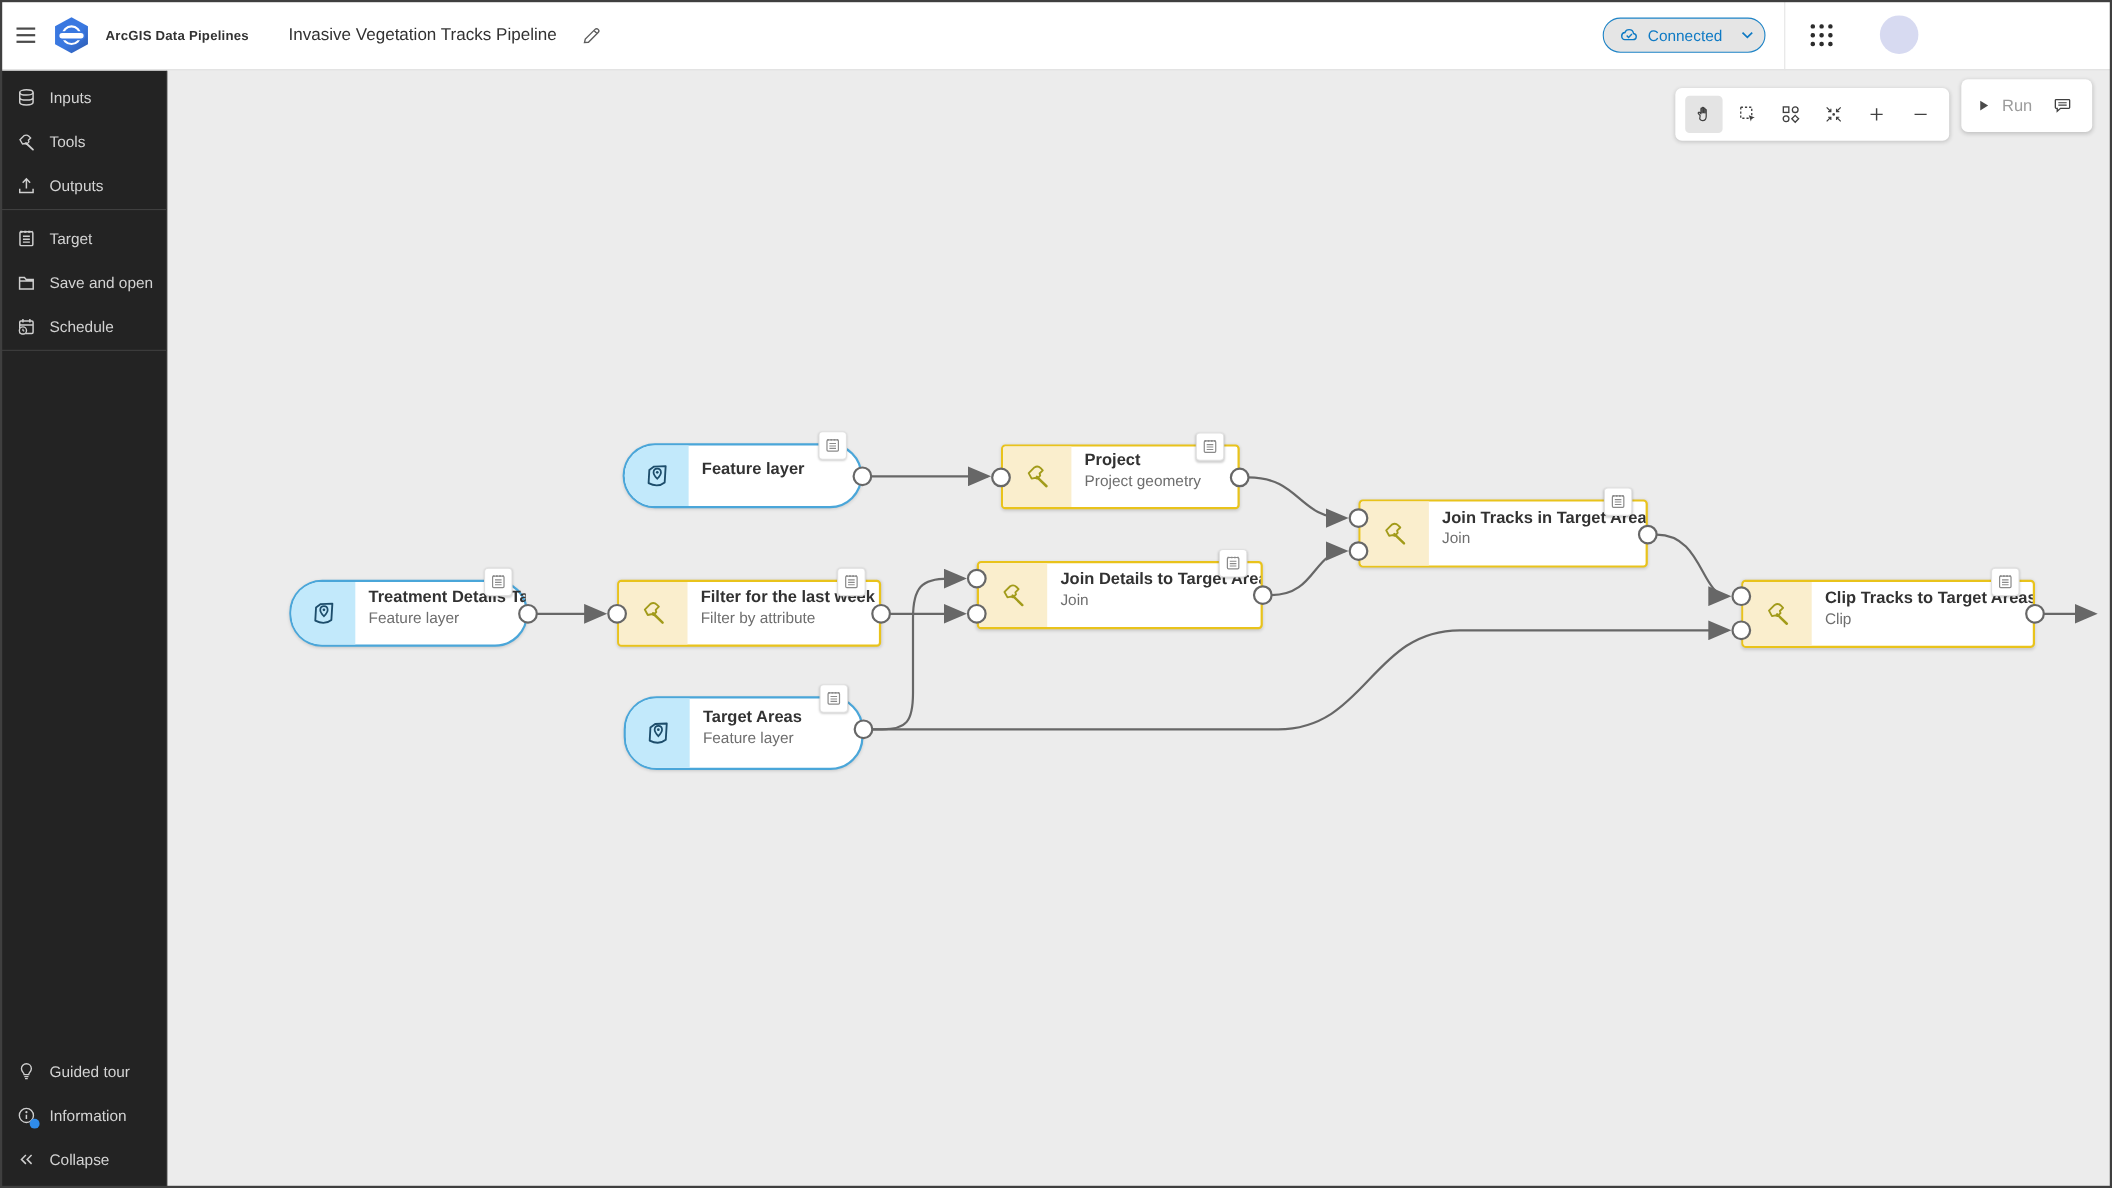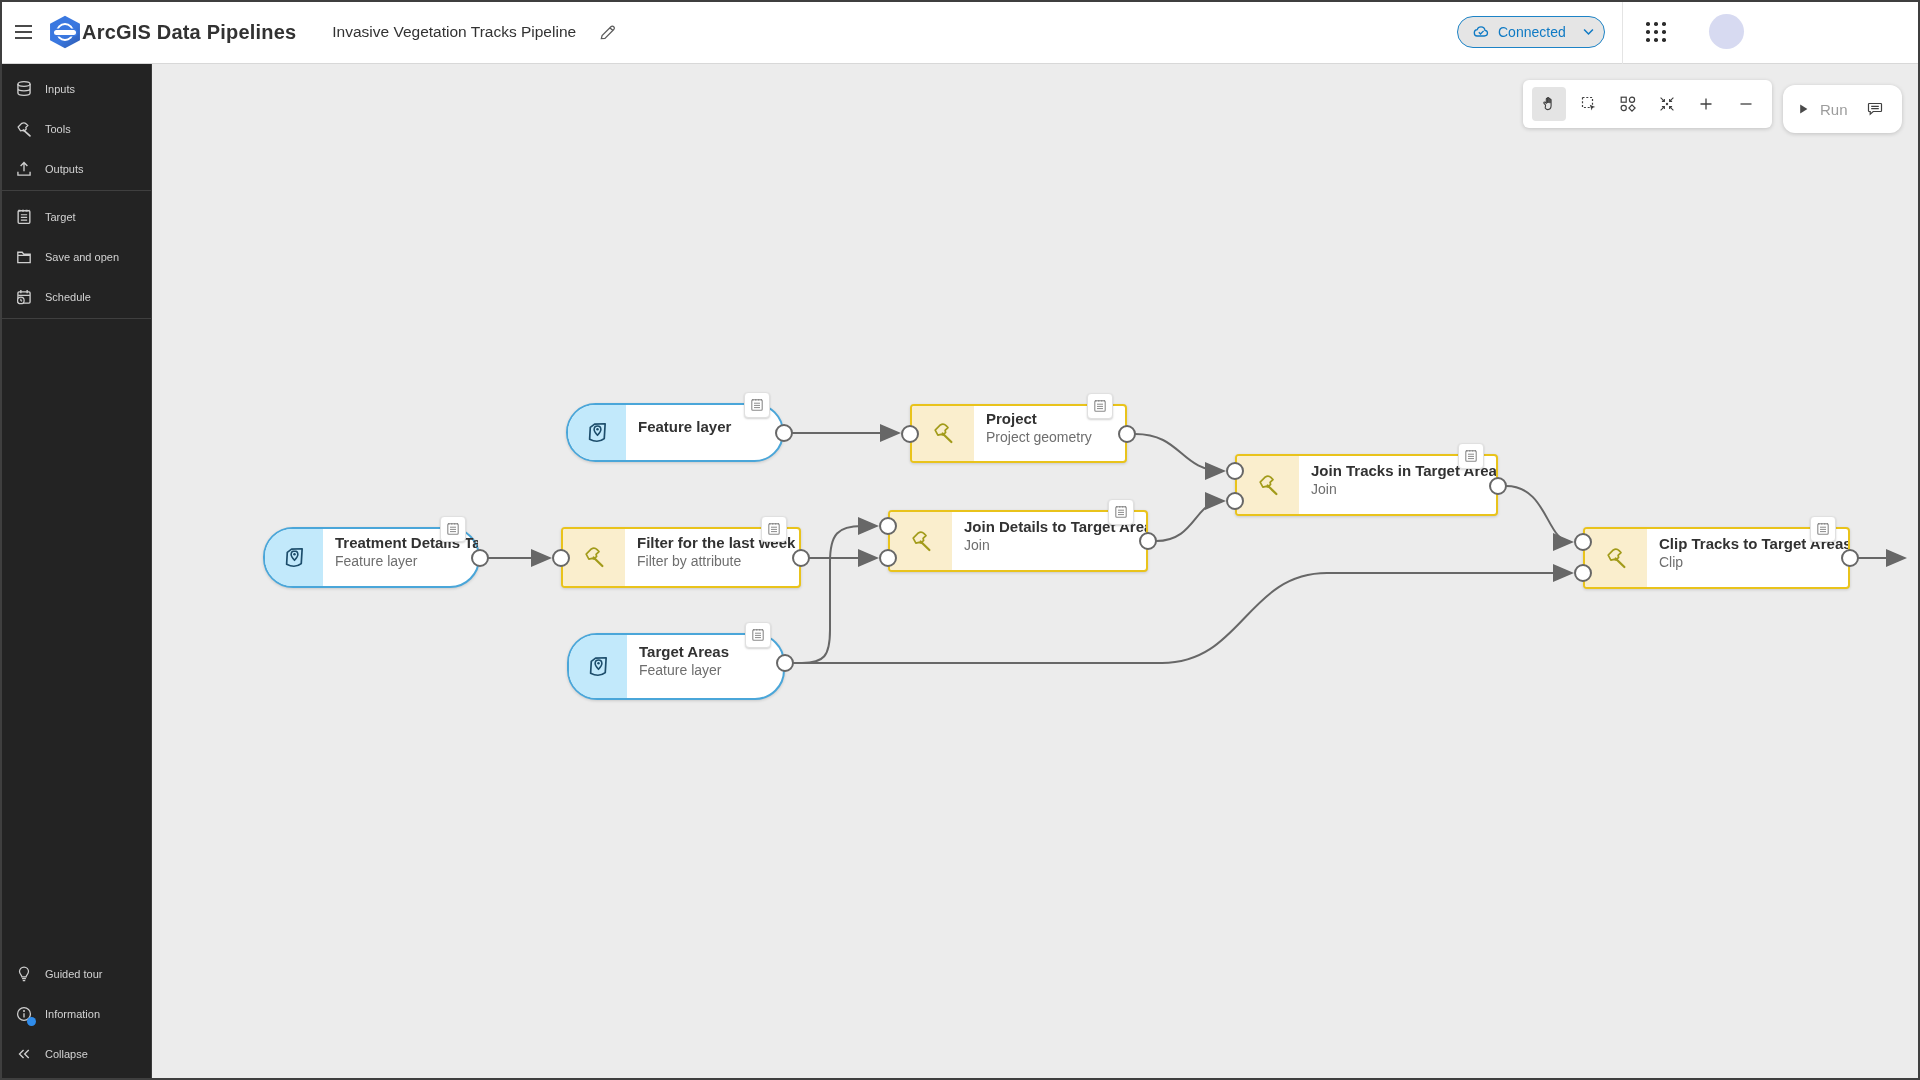--- a/index.html
+++ b/index.html
@@ -13,54 +13,54 @@
   .header-left { position:absolute; left:0; top:0; height:64px; display:flex; align-items:center; }
   .hamburger { width:46px; height:64px; display:flex; flex-direction:column; justify-content:center;
     align-items:center; gap:4px; cursor:pointer; }
   .hamburger span { display:block; width:17px; height:2px; background:#4a4a4a; }
   .logo { width:34px; height:34px; position:relative; margin-left:2px;
     clip-path:polygon(50% 2%, 94% 26%, 94% 74%, 50% 98%, 6% 74%, 6% 26%);
     background:linear-gradient(135deg,#3a78e0 55%,#2b55a8 100%); }
   .logo .ring { position:absolute; left:8px; top:8px; width:18px; height:18px; border:2.5px solid #fff; border-radius:50%; }
   .logo .bar { position:absolute; left:6px; top:14.5px; width:22px; height:5px; background:#fff; border-radius:3px;
     box-shadow:0 0 0 1.5px rgba(58,120,224,1); }
-  .app-title { font-size:20px; font-weight:bold; color:#323232; letter-spacing:.2px; }
+  .app-title { font-size:12px; font-weight:bold; color:#323232; margin-left:14px; letter-spacing:.2px; }
   .pipeline-name { font-size:15.5px; color:#323232; margin-left:36px; }
   .pencil-btn { margin-left:16px; width:30px; height:30px; display:flex; align-items:center; justify-content:center; cursor:pointer; }
 
   .connected-btn { position:absolute; left:1457px; top:16px; height:32px; width:148px;
     border:1px solid #1d83c6; border-radius:16px; display:flex; align-items:center;
     padding:0 10px 0 12px; gap:8px; color:#0f7ac4; font-size:14px; background:#e5e5e5; cursor:pointer; }
   .header-divider { position:absolute; left:1622px; top:0; width:1px; height:64px; background:#e4e4e4; }
   .grid-btn { position:absolute; left:1642px; top:18px; width:28px; height:28px; display:grid;
     grid-template-columns:repeat(3,3.5px); grid-template-rows:repeat(3,3.5px); gap:4.5px;
     place-content:center; cursor:pointer; }
   .grid-btn i { background:#2c2c2c; border-radius:50%; }
   .avatar { position:absolute; left:1709px; top:14px; width:35px; height:35px; border-radius:50%;
     background:#d7daf1; cursor:pointer; }
 
   
   .sidebar { position:absolute; left:0; top:64px; width:152px; height:1016px; background:#232323;
     border-right:1px solid #3a3a3a; z-index:40; display:flex; flex-direction:column; }
   .side-group { padding-top:5px; }
   .side-item { height:40px; display:flex; align-items:center; gap:12px; padding-left:15px;
-    color:#d3d3d3; font-size:11px; cursor:pointer; }
+    color:#d3d3d3; font-size:14px; cursor:pointer; }
   .side-divider { height:1px; background:#3f3f3f; margin:1px 0; }
   .side-bottom { margin-top:auto; padding-bottom:6px; }
   .info-wrap { position:relative; width:18px; height:18px; }
   .info-dot { position:absolute; right:-3px; bottom:-3px; width:9px; height:9px; border-radius:50%; background:#2f8ceb; }
 
   
   .canvas { position:absolute; left:152px; top:64px; width:1768px; height:1016px; background:#ececec; overflow:hidden; }
 
   
   .tool-panel { position:absolute; background:#fff; border-radius:6px; height:48px;
     box-shadow:0 1px 4px rgba(0,0,0,.18); display:flex; align-items:center; z-index:30; }
   .panel-main { left:1371px; top:16px; width:249px; justify-content:space-evenly; padding:0 4px; }
-  .panel-run  { left:1631px; top:21px; width:119px; padding:0 12px; gap:12px;border-radius:12px; }
+  .panel-run  { left:1631px; top:8px; width:119px; padding:0 12px; gap:12px; }
   .tbtn { width:34px; height:34px; display:flex; align-items:center; justify-content:center;
     border-radius:4px; cursor:pointer; }
   .tbtn.selected { background:#e4e4e4; }
   .run-btn { display:flex; align-items:center; gap:9px; cursor:pointer; }
   .run-label { font-size:15px; color:#9c9c9c; }
 
   
   .node { position:absolute; background:#fff; display:flex; align-items:stretch; cursor:pointer;
     box-shadow:0 1px 3px rgba(0,0,0,.15); }
   .node.input { border:2px solid #4aa6d9; border-radius:30px; }

